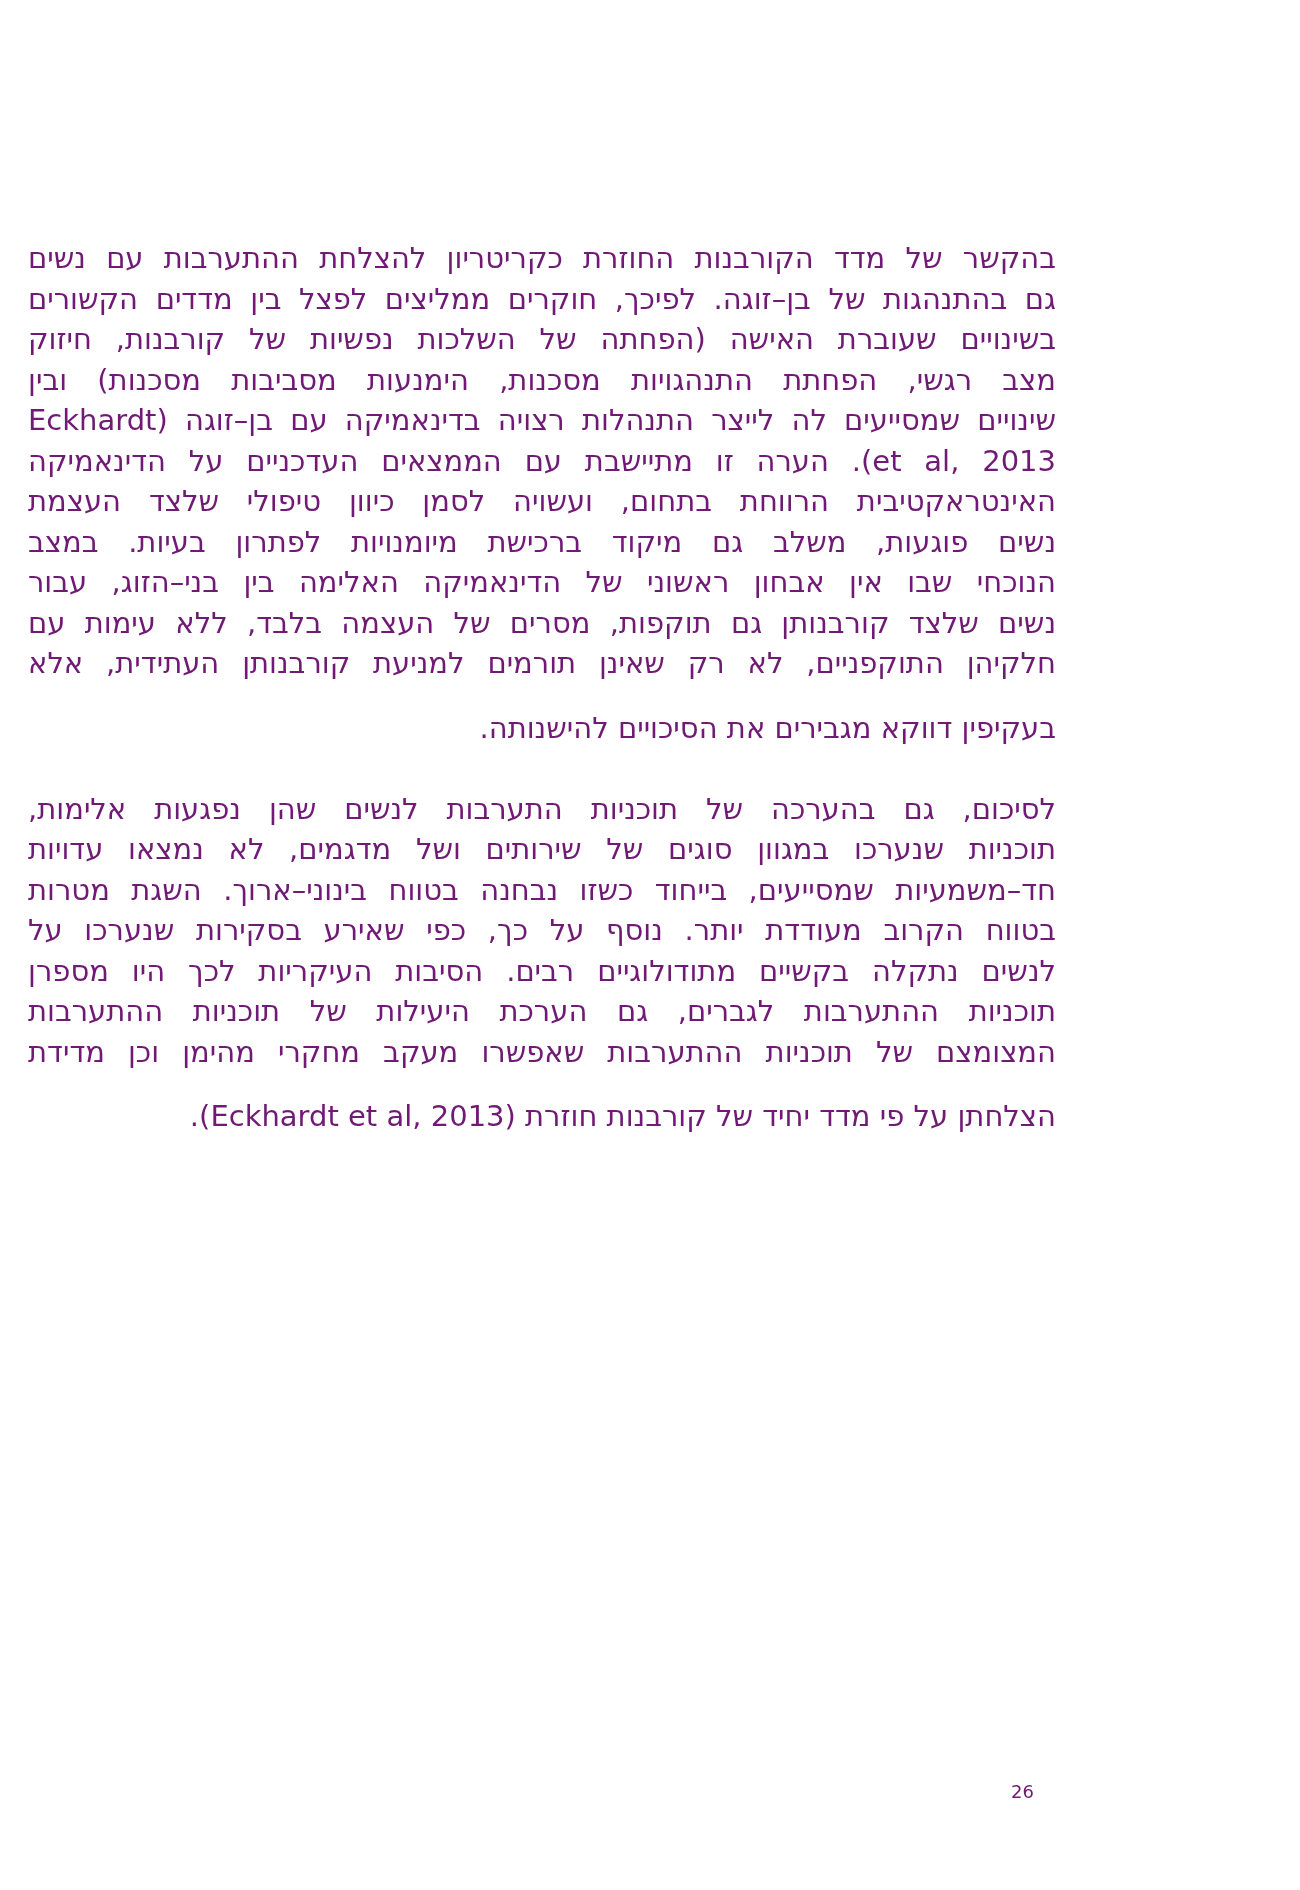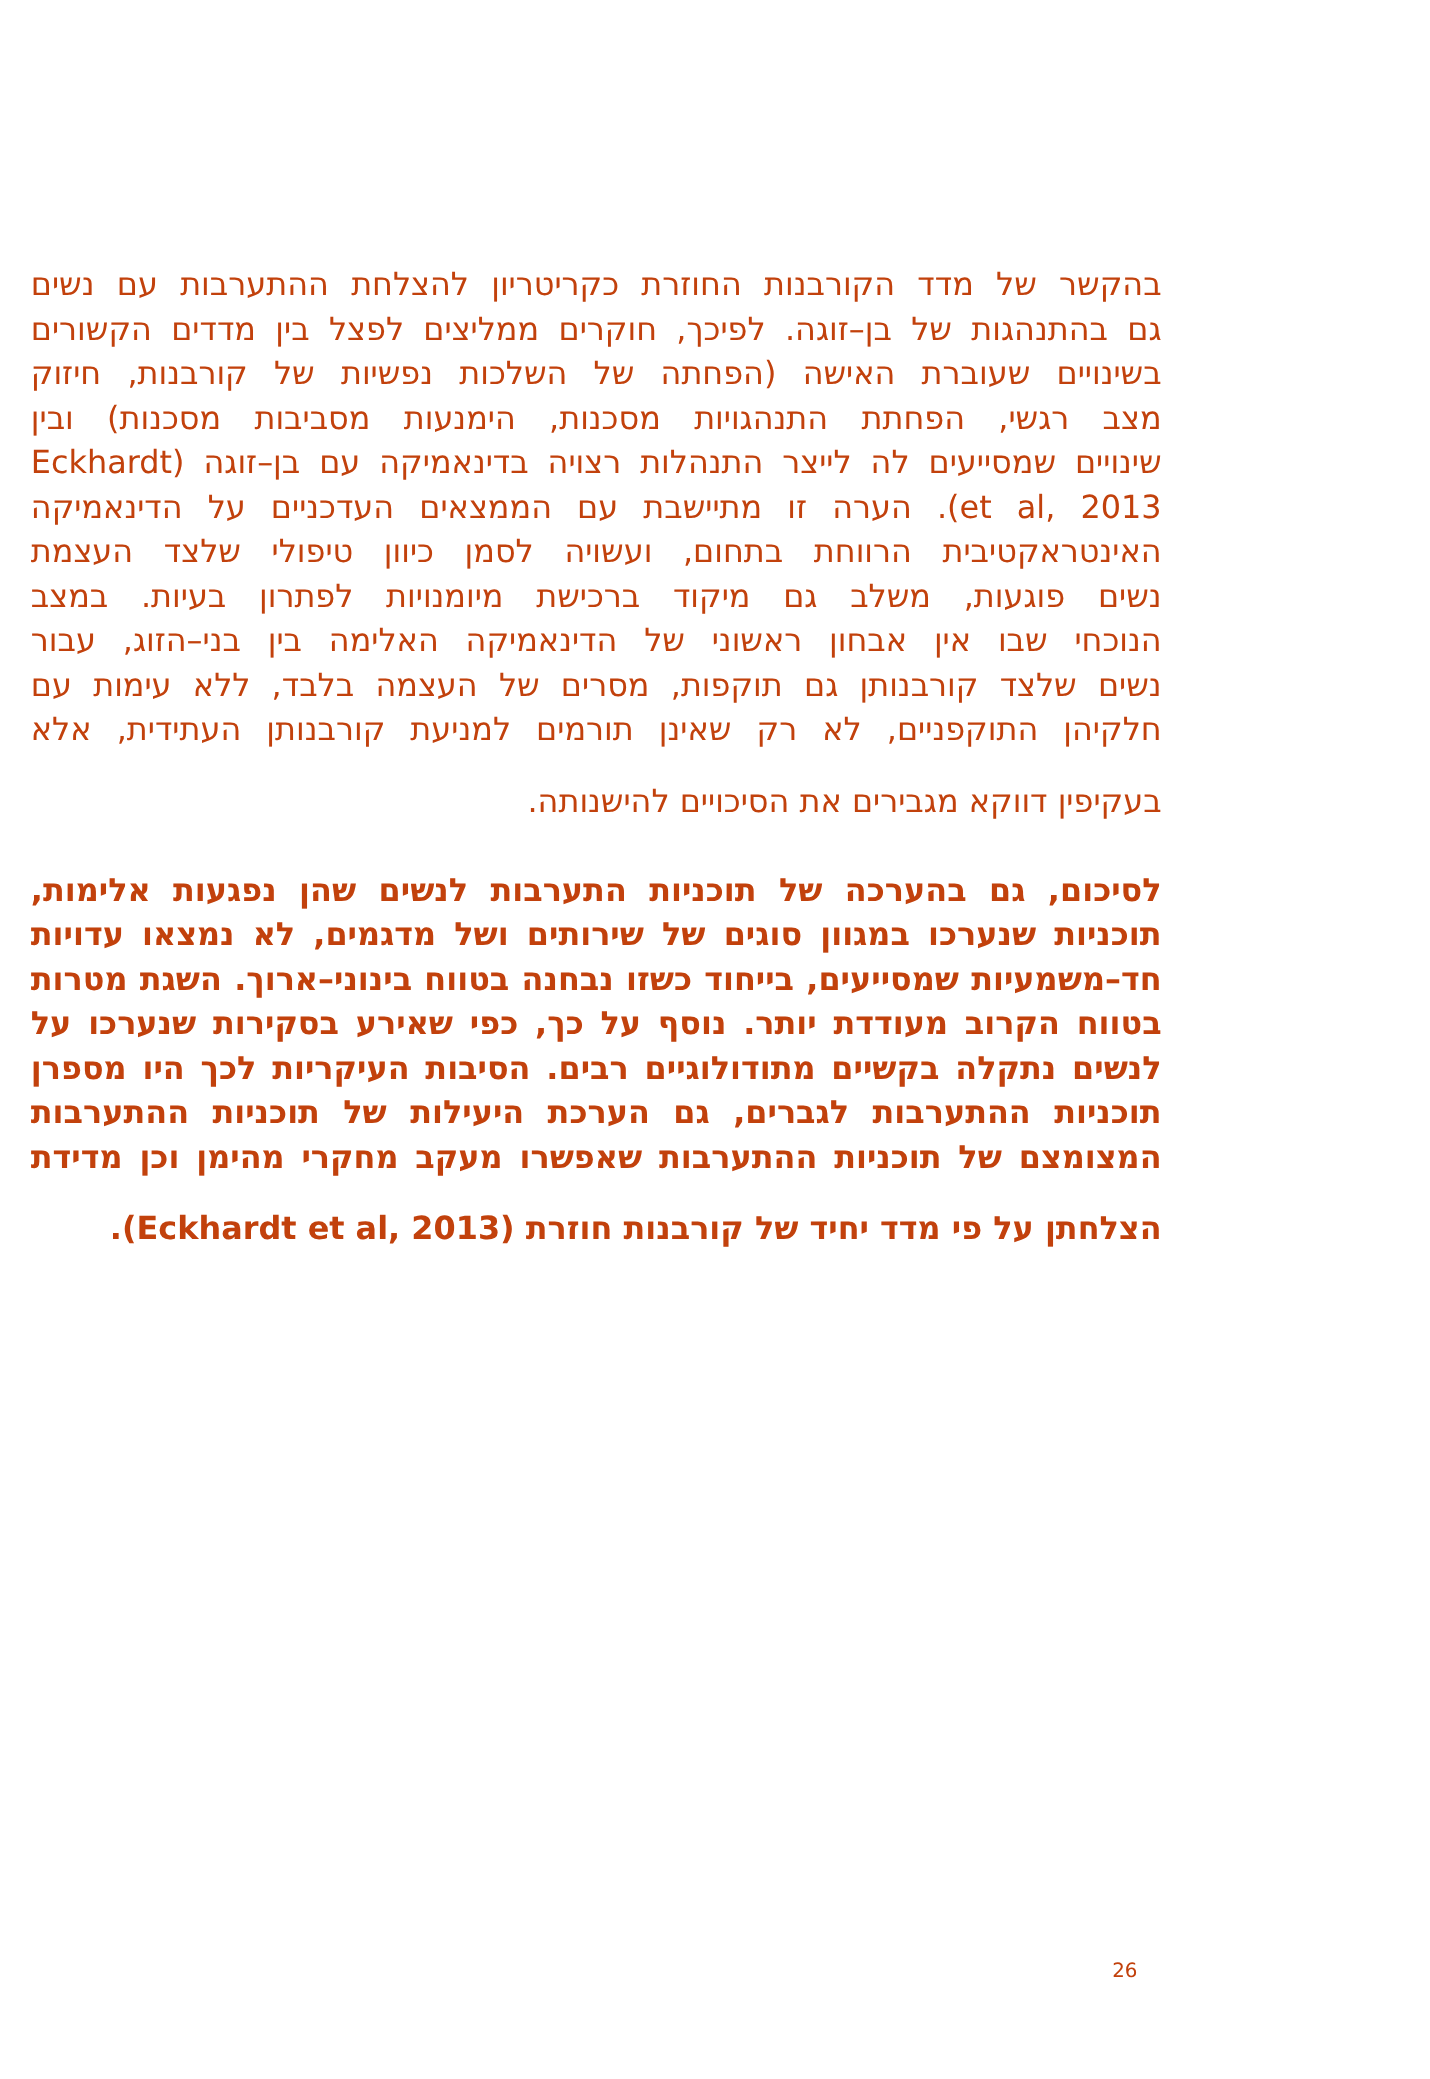--- a/index.html
+++ b/index.html
@@ -7,34 +7,34 @@
     padding: 0;
     background: #ffffff;
   }
   .page {
     position: relative;
     width: 1176px;
     height: 1890px;
     background: #ffffff;
     overflow: hidden;
     font-family: "DejaVu Sans", sans-serif;
-    color: #c2410c;
+    color: #701a75;
   }
   main.body-text {
     position: absolute;
     top: 238px;
     right: 120px;
     width: 1028px;
     direction: rtl;
     font-size: 29px;
     line-height: 40.5px;
     letter-spacing: 0;
   }
   .para { margin: 0; padding: 0; }
-  .para + .para { margin-top: 40.5px; font-weight: bold; }
+  .para + .para { margin-top: 40.5px; }
   .line {
     direction: rtl;
     text-align: justify;
     text-align-last: justify;
   }
   .line:last-child {
     text-align-last: right;
     margin-top: 24px;
   }
   footer.page-footer {

